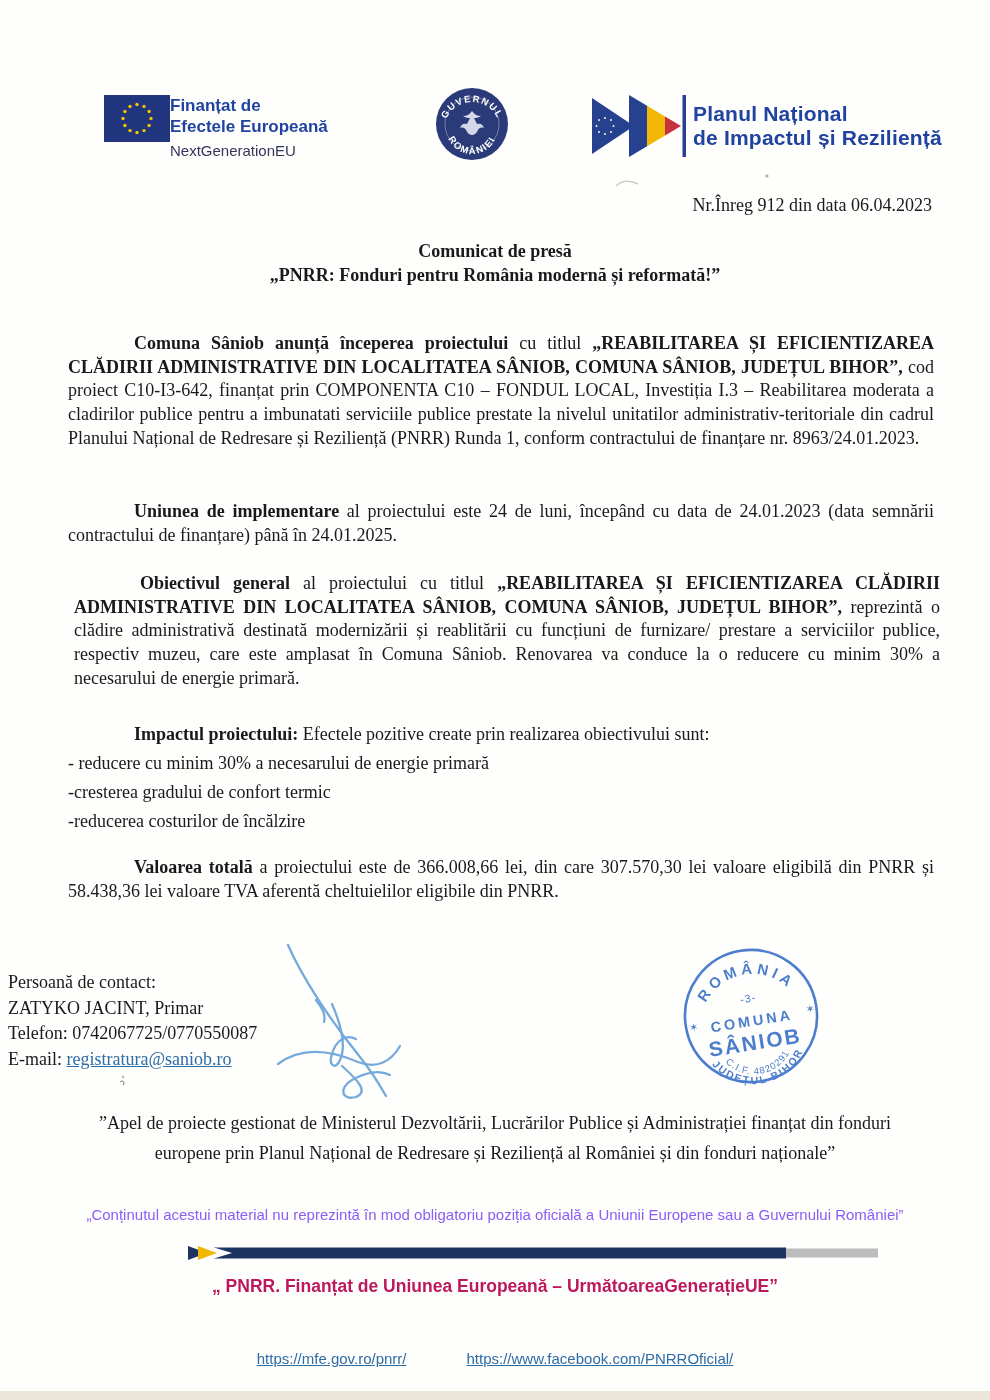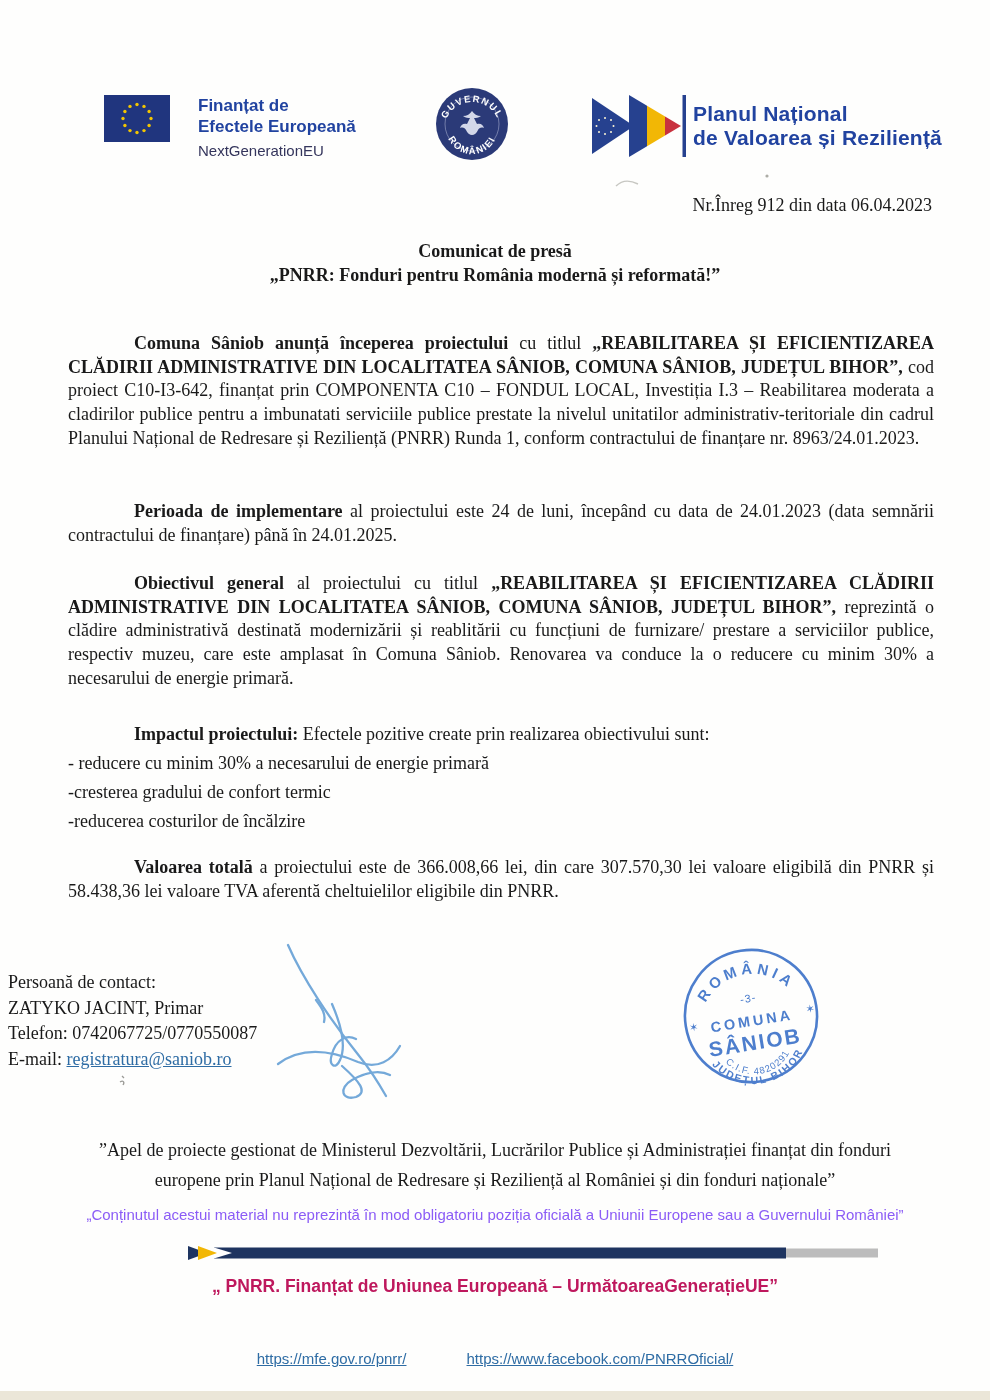--- a/index.html
+++ b/index.html
@@ -6,41 +6,41 @@
   .page{
     position:relative;
     width:990px;height:1400px;
     margin:0 auto;
     background:#fefefd;
     font-family:"Liberation Serif",serif;
     color:#191919;
     overflow:hidden;
   }
   
-  .eu-logo{position:absolute;left:104px;top:95px;display:flex;gap:28px;align-items:flex-start;}
+  .eu-logo{position:absolute;left:104px;top:95px;display:flex;gap:0;align-items:flex-start;}
   .eu-text{font-family:"Liberation Sans",sans-serif;line-height:21px;}
   .eu-text .b{font-weight:bold;color:#2143a0;font-size:17px;}
   .eu-text .n{color:#34355c;font-size:15px;margin-top:3px;}
   .gov-seal{position:absolute;left:434px;top:86px;}
   .pnrr-logo{position:absolute;left:592px;top:94px;display:flex;align-items:center;}
   .pnrr-text{font-family:"Liberation Sans",sans-serif;font-weight:bold;color:#2143a0;
              font-size:21px;line-height:24px;margin-left:7px;letter-spacing:.2px;}
   
   .abs{position:absolute;}
   .reg{top:195px;right:58px;font-size:18px;}
   .doc-title{top:239px;left:0;width:100%;text-align:center;font-weight:bold;font-size:18px;line-height:24px;}
   .para{left:68px;width:866px;font-size:18px;line-height:23.7px;text-align:justify;text-indent:66px;}
   .p1{top:332px;}
   .p2{top:500px;}
-  .p3{top:572px;}
+  .p3{top:572px;margin-left:6px;}
   .impact{top:720px;text-align:left;line-height:29px;}
   .impact .items div{text-indent:0;}
   .p5{top:856px;}
   .contact{top:970px;left:8px;width:100%;text-align:left;font-size:18px;line-height:25.5px;}
-  .apel{top:1108px;left:85px;width:820px;text-align:center;font-size:18px;line-height:30px;margin-top:27px;}
+  .apel{top:1108px;left:85px;width:820px;text-align:center;font-size:18px;line-height:30px;}
   a.lnk{color:#2e6ca4;text-decoration:underline;margin-top:32px;}
   
   .signature{left:272px;top:942px;}
   .stamp{left:676px;top:938px;}
   
   .disclaimer{top:1206px;left:0;width:100%;text-align:center;
       font-family:"Liberation Sans",sans-serif;font-size:15px;color:#8b5cf6;}
   .bar{left:188px;top:1245px;}
   .slogan{top:1276px;left:0;width:100%;text-align:center;
       font-family:"Liberation Sans",sans-serif;font-weight:bold;font-size:17.5px;color:#be185d;}
@@ -115,21 +115,21 @@
       </g>
       <g clip-path="url(#triClip)">
         <rect x="37" y="0" width="18" height="64" fill="#26418f"></rect>
         <rect x="55" y="0" width="18" height="64" fill="#f2b705"></rect>
         <rect x="73" y="0" width="17" height="64" fill="#c8313e"></rect>
       </g>
       <rect x="90.5" y="1" width="3.5" height="62" fill="#26418f"></rect>
     </svg>
     <div class="pnrr-text">
       <div>Planul Național</div>
-      <div>de Valoarea și Reziliență</div>
+      <div>de Impactul și Reziliență</div>
     </div>
   </div>
 
   <svg class="abs artifact" style="left:614px;top:176px;" width="26" height="14">
     <path d="M2,10 C8,4 16,4 24,8" stroke="#9a9a92" stroke-width="1.4" fill="none"></path>
   </svg>
   <svg class="abs artifact" style="left:763px;top:172px;" width="8" height="8">
     <circle cx="4" cy="4" r="1.6" fill="#6b6b60"></circle>
   </svg>
   <svg class="abs artifact" style="left:116px;top:1072px;" width="14" height="16">
@@ -138,21 +138,21 @@
 
   <div class="abs reg">Nr.Înreg 912 din data 06.04.2023</div>
 
   <div class="abs doc-title">
     <div>Comunicat de presă</div>
     <div>„PNRR: Fonduri pentru România modernă și reformată!”</div>
   </div>
 
   <div class="abs para p1"><span style="font-weight:bold">Comuna Sâniob anunță începerea proiectului</span><span> cu titlul </span><span style="font-weight:bold">„REABILITAREA ȘI EFICIENTIZAREA CLĂDIRII ADMINISTRATIVE DIN LOCALITATEA SÂNIOB, COMUNA SÂNIOB, JUDEȚUL BIHOR”,</span><span> cod proiect C10-I3-642, finanțat prin COMPONENTA C10 – FONDUL LOCAL, Investiția I.3 – Reabilitarea moderata a cladirilor publice pentru a imbunatati serviciile publice prestate la nivelul unitatilor administrativ-teritoriale din cadrul Planului Național de Redresare și Reziliență (PNRR) Runda 1, conform contractului de finanțare nr. 8963/24.01.2023.</span></div>
 
-  <div class="abs para p2"><span style="font-weight:bold">Perioada de implementare</span><span> al proiectului este 24 de luni, începând cu data de 24.01.2023 (data semnării contractului de finanțare) până în 24.01.2025.</span></div>
+  <div class="abs para p2"><span style="font-weight:bold">Uniunea de implementare</span><span> al proiectului este 24 de luni, începând cu data de 24.01.2023 (data semnării contractului de finanțare) până în 24.01.2025.</span></div>
 
   <div class="abs para p3"><span style="font-weight:bold">Obiectivul general</span><span> al proiectului cu titlul </span><span style="font-weight:bold">„REABILITAREA ȘI EFICIENTIZAREA CLĂDIRII ADMINISTRATIVE DIN LOCALITATEA SÂNIOB, COMUNA SÂNIOB, JUDEȚUL BIHOR”,</span><span> reprezintă o clădire administrativă destinată modernizării și reablitării cu funcțiuni de furnizare/ prestare a serviciilor publice, respectiv muzeu, care este amplasat în Comuna Sâniob. Renovarea va conduce la o reducere cu minim 30% a necesarului de energie primară.</span></div>
 
   <div class="abs para impact">
     <div><span style="font-weight:bold">Impactul proiectului:</span><span> Efectele pozitive create prin realizarea obiectivului sunt:</span></div>
     <div class="items">
       <div>- reducere cu minim 30% a necesarului de energie primară</div>
       <div>-cresterea gradului de confort termic</div>
       <div>-reducerea costurilor de încălzire</div>
     </div>

